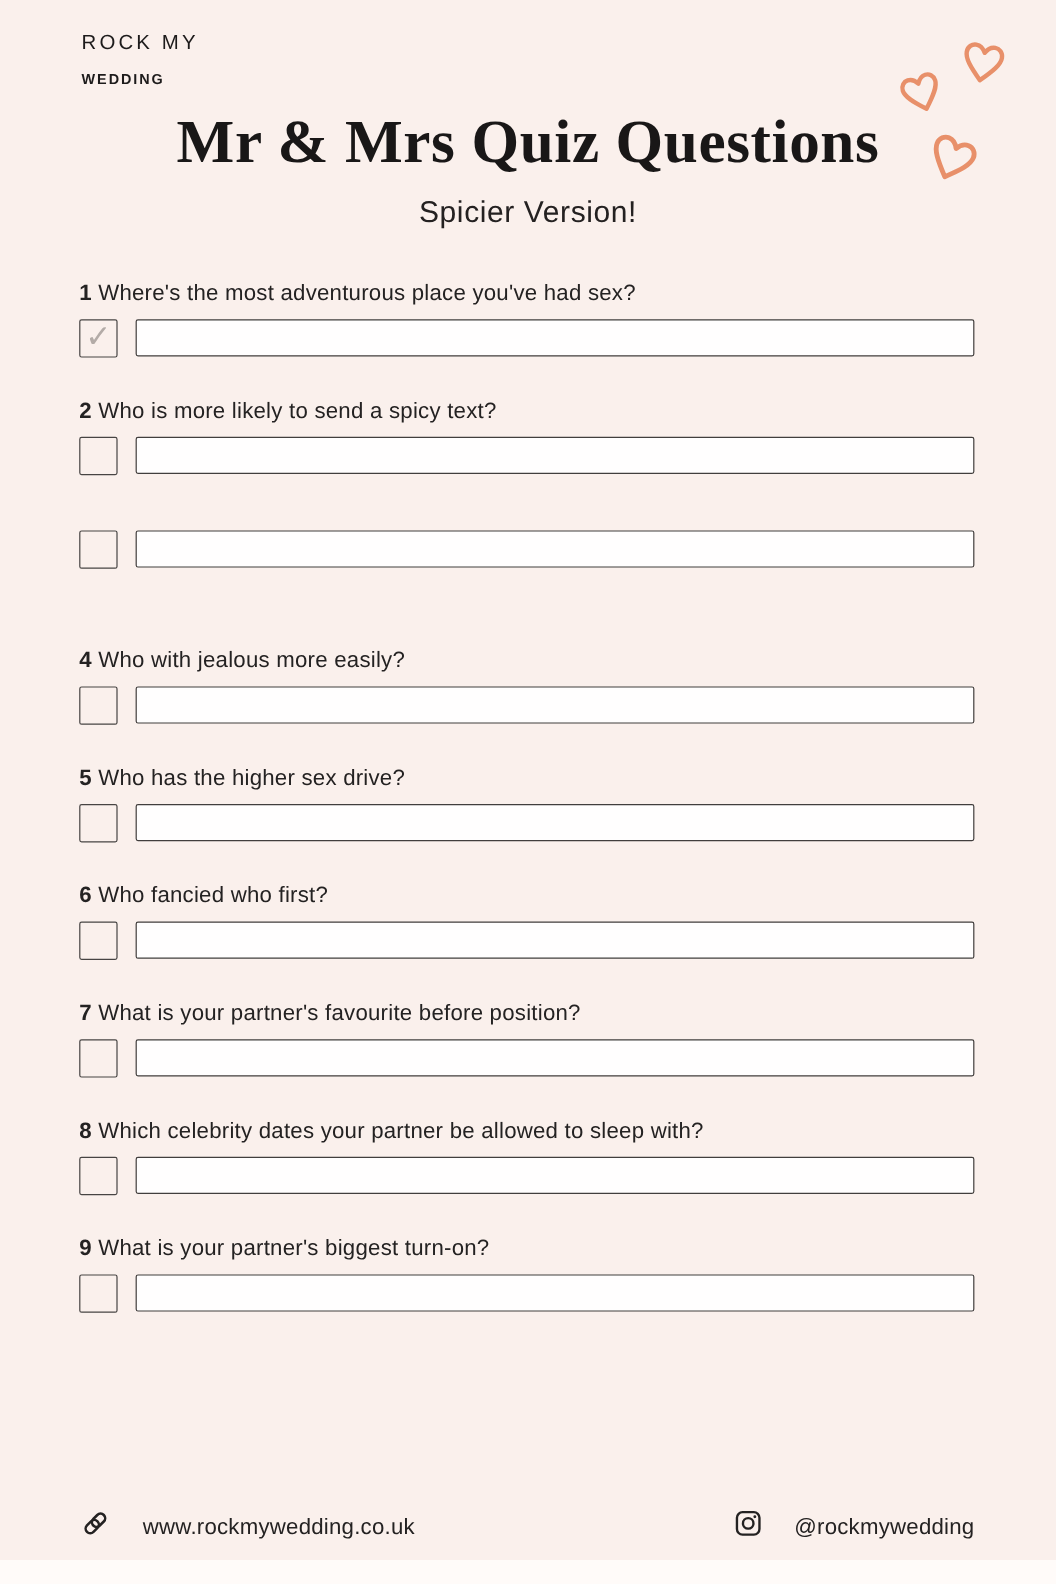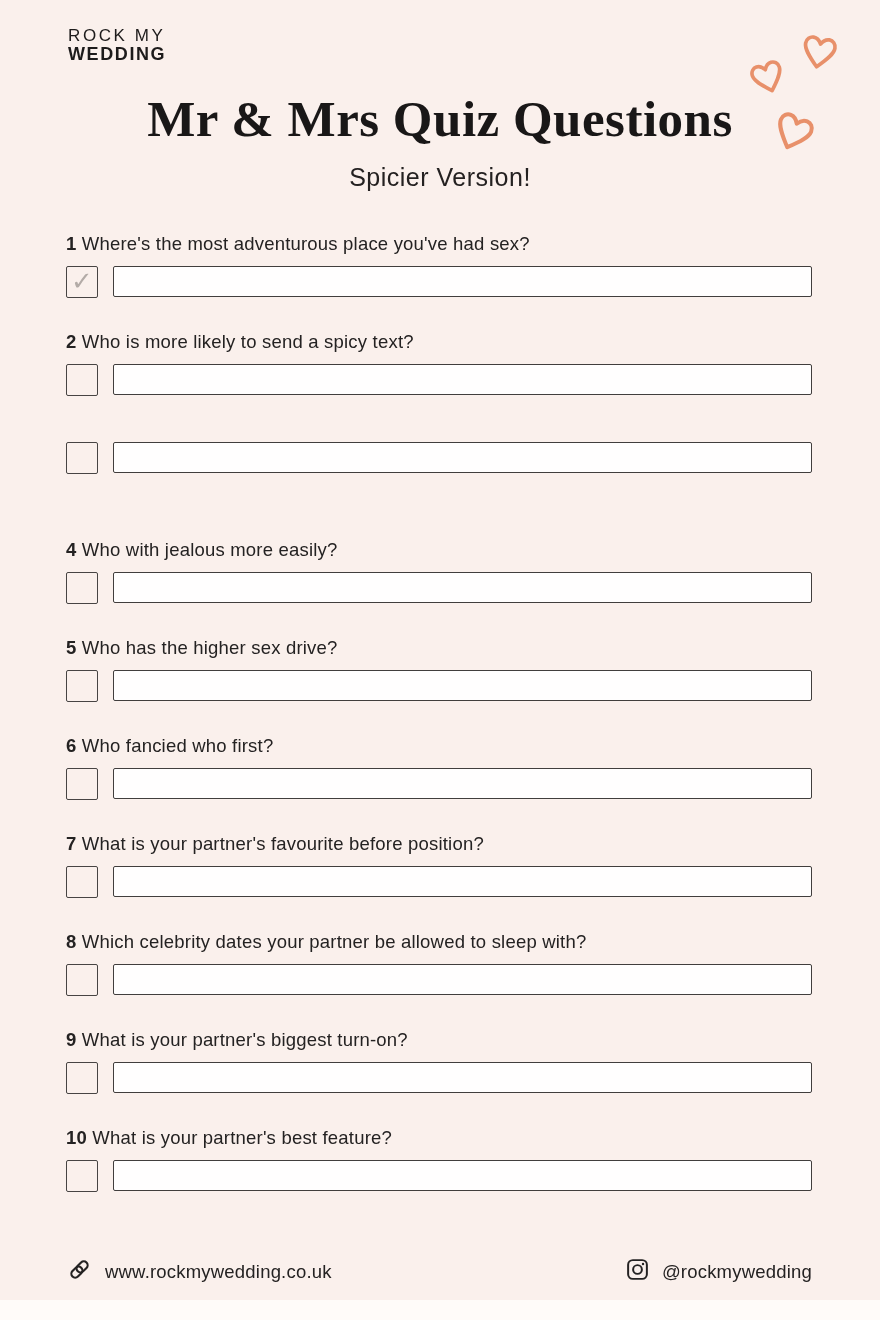--- a/index.html
+++ b/index.html
@@ -9,21 +9,21 @@
     position:relative;
     width:880px; height:1320px;
     background:#FAF0EC;
     color:#211F1F;
     overflow:hidden;
     padding-left:16px;
   }
   
   .logo { position:absolute; left:68px; top:26px; line-height:19px; }
   .logo-1 { font-size:17px; font-weight:400; letter-spacing:2.6px; color:#1d1b1b; }
-  .logo-2 { font-size:18px; font-weight:700; letter-spacing:1.6px; color:#1d1b1b; }
+  .logo-2 { font-size:12px; font-weight:700; letter-spacing:1.6px; color:#1d1b1b;margin-top:12px; }
   
   .heart { position:absolute; }
   .heart svg { display:block; }
   
   .title {
     position:absolute; top:90px; left:0; width:100%;
     text-align:center;
     font-family:"Liberation Serif", serif;
     font-weight:700;
     font-size:51px;
@@ -65,21 +65,21 @@
     border:1.8px solid #413E3D;
     border-radius:2px;
     font-size:17px; padding:4px 8px;
     cursor:text;
   }
   
   .footer {
     position:absolute; left:66px; right:68px; top:1256px;
     display:flex; justify-content:space-between; align-items:center;
   }
-  .footer-item { display:flex; align-items:center; gap:12px; color:#242222; text-decoration:none; cursor:pointer; }
+  .footer-item { display:flex; align-items:center; gap:26px; color:#242222; text-decoration:none; cursor:pointer; }
   .footer-item span { font-size:18.5px; letter-spacing:0.2px; }
   .bottom-strip {
     position:absolute; left:0; right:0; bottom:0; height:20px;
     background:#FFFBF9;
   }
 </style>
 </head>
 <body>
 
 <div class="page">
@@ -192,29 +192,20 @@
     <section class="question">
       <p class="q-label"><span class="q-num">9</span> <span>What is your partner's biggest turn-on?</span></p>
       <div class="q-row">
         <div class="checkbox">
             <span class="checkmark"></span>
           </div>
         <div class="answer-box"></div>
       </div>
     </section>
 
-    <section class="question">
-      <p class="q-label"><span class="q-num">10</span> <span>What is your partner's best feature?</span></p>
-      <div class="q-row">
-        <div class="checkbox">
-            <span class="checkmark"></span>
-          </div>
-        <div class="answer-box"></div>
-      </div>
-    </section>
 
   </main>
 
   <div class="footer">
     <div class="footer-item">
       <span>
         <svg width="27" height="27" viewBox="0 0 24 24" fill="none" stroke="#242222" stroke-width="1.9" stroke-linecap="round" stroke-linejoin="round">
           <g transform="rotate(-45 12 12)">
             <rect x="3.2" y="8.6" width="11" height="6.8" rx="3.4"></rect>
             <rect x="9.8" y="8.6" width="11" height="6.8" rx="3.4"></rect>

